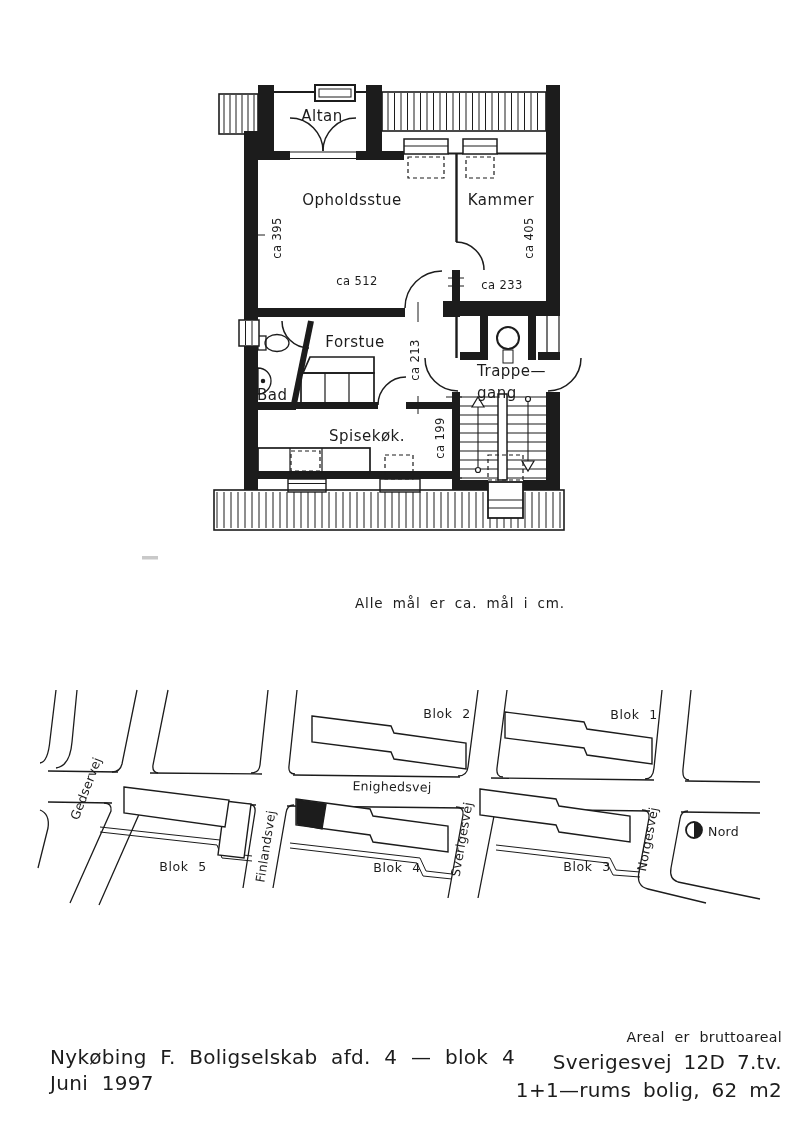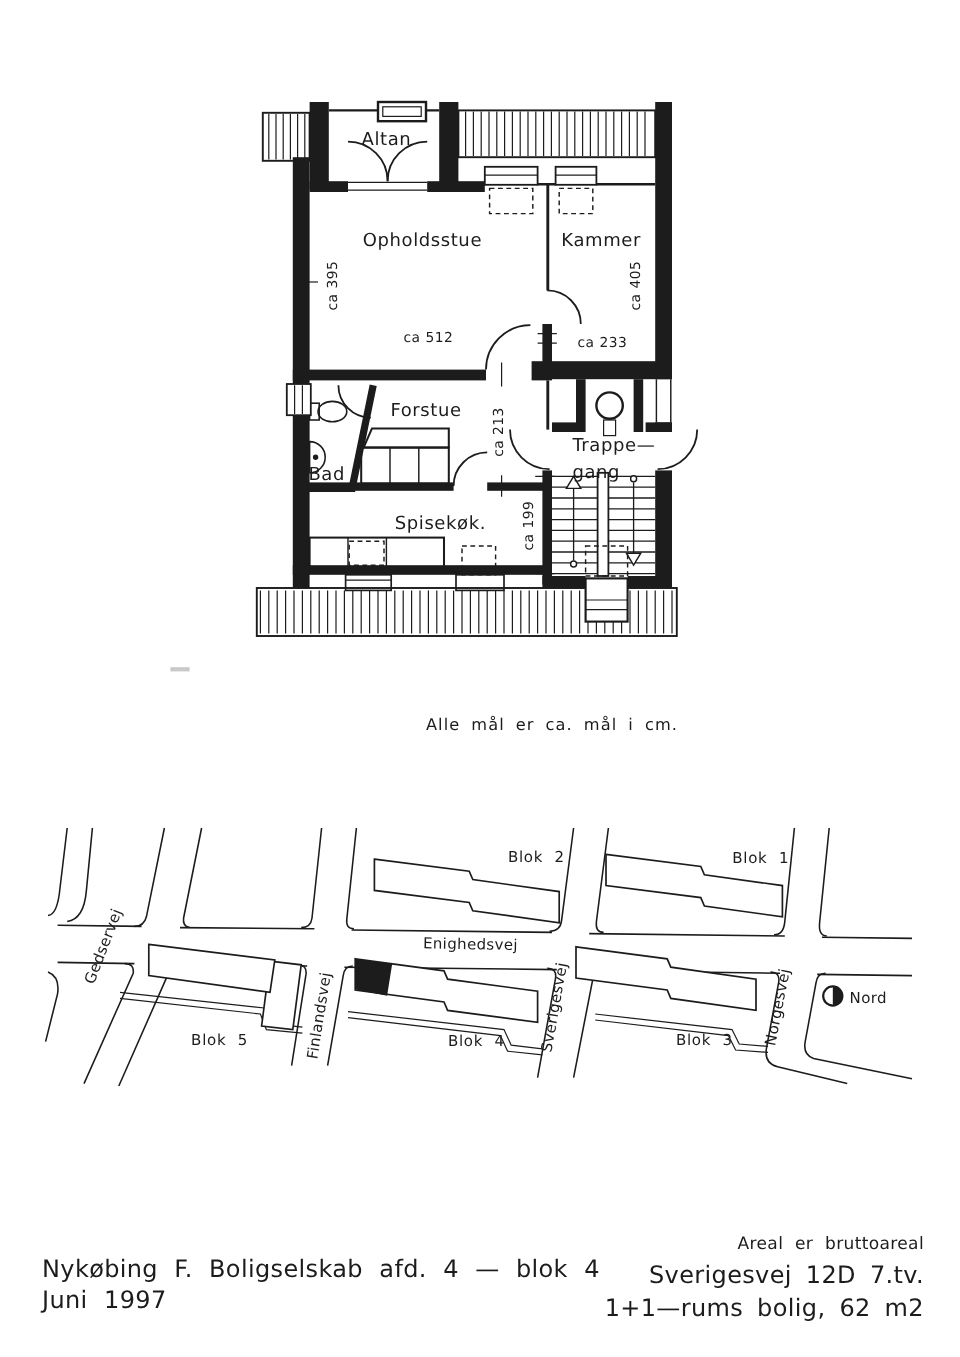--- a/index.html
+++ b/index.html
@@ -9,23 +9,23 @@
   svg text{fill:#1c1c1c;font-family:"DejaVu Sans",sans-serif;}
   .t15{font-size:15px;letter-spacing:.5px;}
   .t11{font-size:11.5px;letter-spacing:.4px;}
   .t13{font-size:13.5px;letter-spacing:.9px;word-spacing:4px;}
   .t12{font-size:12.5px;letter-spacing:.3px;word-spacing:3px;}
   .t12b{font-size:12.5px;letter-spacing:.6px;word-spacing:5px;}
   .w{fill:#1c1c1c;stroke:none;}
   .ln{stroke:#1c1c1c;fill:none;}
   .wh{fill:#ffffff;stroke:#1c1c1c;}
   .dash{stroke-dasharray:4 3;}
-  .foot-left{position:absolute;left:35px;top:1044px;font-size:20px;line-height:26px;
+  .foot-left{position:absolute;left:50px;top:1044px;font-size:20px;line-height:26px;
              letter-spacing:.3px;word-spacing:7px;}
-  .foot-right{position:absolute;right:30px;top:1029px;text-align:right;letter-spacing:.3px;word-spacing:5px;}
+  .foot-right{position:absolute;right:18px;top:1029px;text-align:right;letter-spacing:.3px;word-spacing:5px;}
   .fr1{font-size:14.2px;margin-bottom:5px;}
   .fr2{font-size:20px;margin-bottom:4px;}
   .fr3{font-size:20px;text-align:center;}
 </style>
 </head>
 <body>
 
 <div class="sheet">
 <svg width="800" height="1131" viewBox="0 0 800 1131">
 

